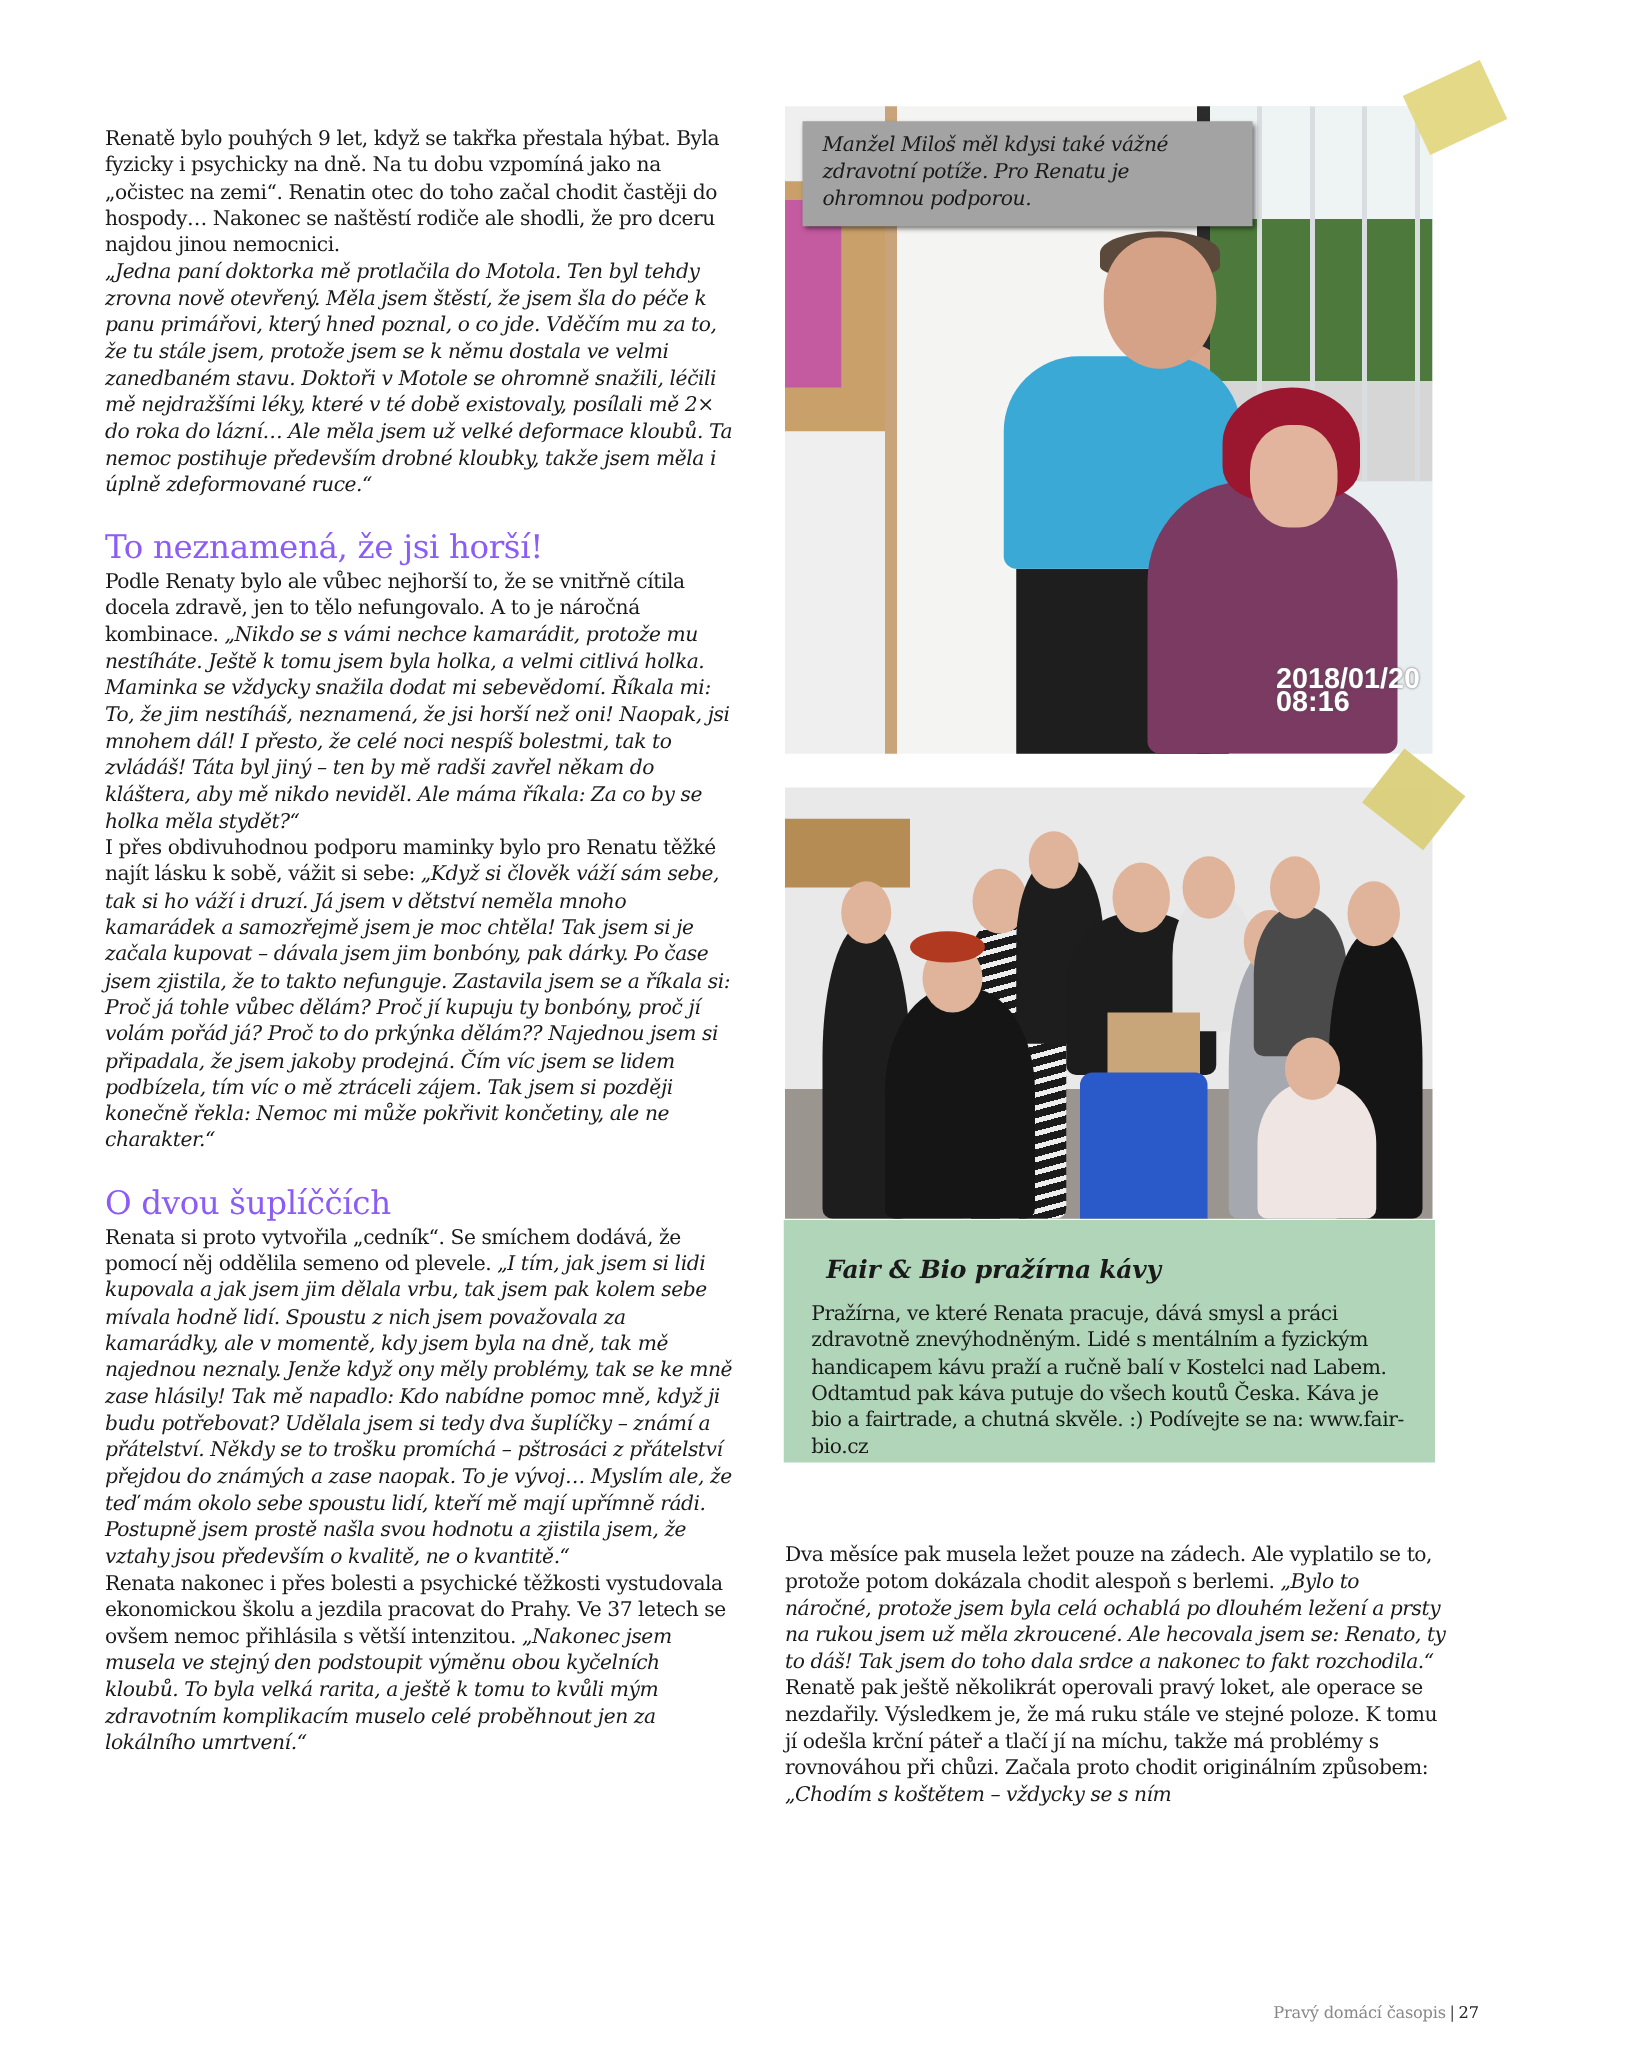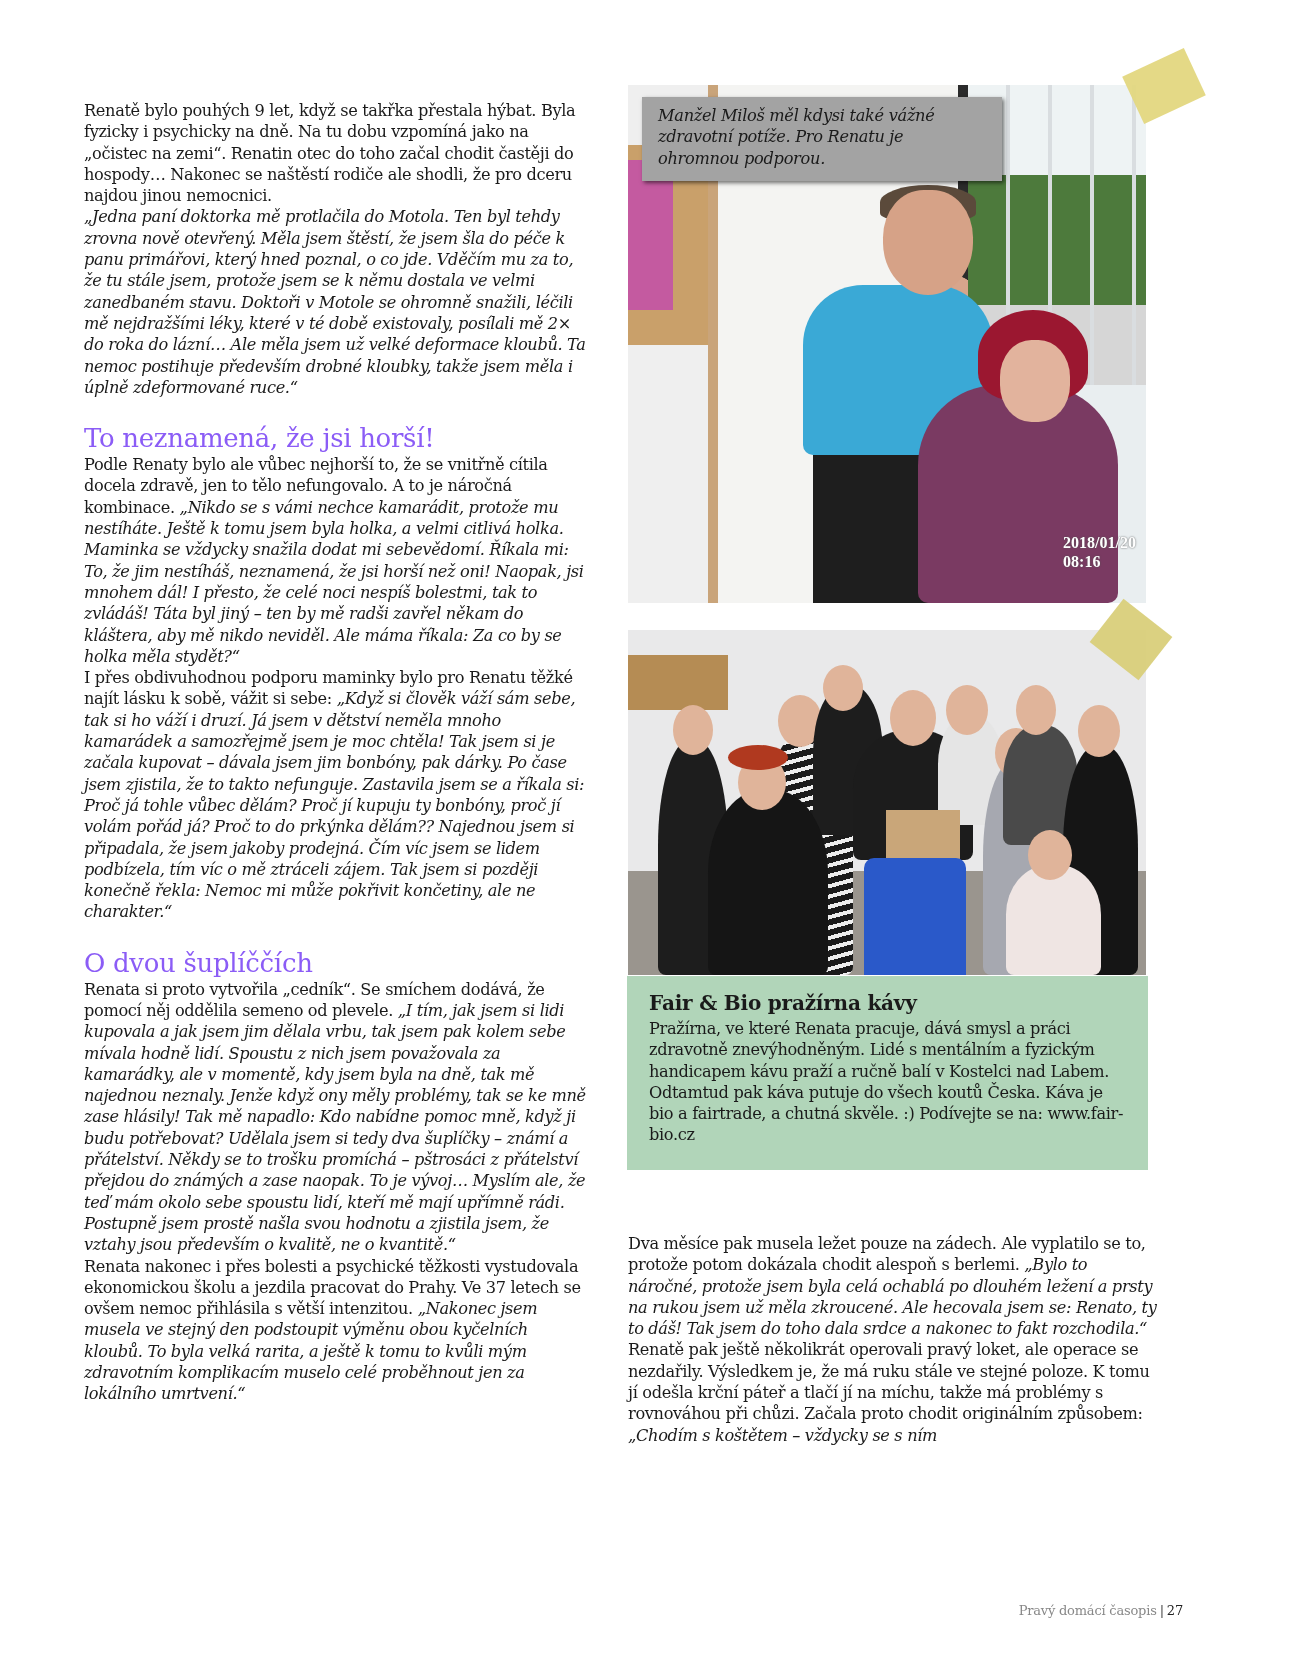--- a/index.html
+++ b/index.html
@@ -25,36 +25,36 @@
   #photo1 .hair { position:absolute; left:350px; top:225px; width:110px; height:90px; background:#9b1730; border-radius:50% 50% 30% 30%; }
   #photo1 .head1 { position:absolute; left:255px; top:105px; width:90px; height:105px; background:#d6a287; border-radius:45% 45% 50% 50%; }
   #photo1 .head1hair { position:absolute; left:252px; top:100px; width:96px; height:35px; background:#5b4a3b; border-radius:50% 50% 20% 20%; }
   #photo1 .head2 { position:absolute; left:372px; top:255px; width:70px; height:82px; background:#e2b39d; border-radius:45%; }
   #photo1 .window { position:absolute; left:340px; top:0; width:178px; height:300px;
      background:
        repeating-linear-gradient(90deg, transparent 0 38px, #d9dde0 38px 42px),
        linear-gradient(180deg, #eef3f4 0 90px, #4d7a3c 90px 220px, #d6d6d6 220px 300px); }
   #photo1 .board { position:absolute; left:0; top:60px; width:80px; height:200px; background:#c9a06a; }
   #photo1 .board-pink { position:absolute; left:0; top:75px; width:45px; height:150px; background:#c45aa0; }
-  .stamp { position:absolute; right:10px; bottom:32px; color:#ffffff; font-family:Liberation Serif, serif;
-           font-weight:bold; font-size:16px; line-height:19px; text-shadow:0 0 2px #555; letter-spacing:0px; }
+  .stamp { position:absolute; right:10px; bottom:32px; color:#ffffff; font-family:Liberation Sans, sans-serif;
+           font-weight:bold; font-size:23px; line-height:19px; text-shadow:0 0 2px #555; letter-spacing:0px; }
   .caption { position:absolute; left:642px; top:97px; width:330px; padding:8px 14px 12px 16px; background:#a3a3a3;
              box-shadow: 2px 2px 4px rgba(0,0,0,0.55); font-style:italic; font-size:16.2px; line-height:21.3px; letter-spacing:-0.3px; }
   .tape { position:absolute; background:#e3d77f; opacity:0.95; }
   #tape1 { left:1130px; top:60px; width:68px; height:52px; transform:rotate(-25deg); }
   #tape2 { left:1100px; top:612px; width:62px; height:55px; transform:rotate(38deg); background:#d9cf7a; }
   #photo2 { left:628px; top:630px; width:518px; height:345px;
      background: linear-gradient(180deg, #e9e9ea 0 70%, #9a958e 70% 100%); }
   #photo2 .person { position:absolute; border-radius:45% 45% 8px 8px; }
   #photo2 .face { position:absolute; border-radius:50%; background:#e0b49a; }
   #photo2 .barrel { position:absolute; left:236px; top:228px; width:102px; height:117px; background:#2a59c9; border-radius:10px 10px 0 0; }
   #photo2 .bags { position:absolute; left:258px; top:180px; width:74px; height:52px; background:#c9a679; }
   #photo2 .shelf { position:absolute; left:0; top:25px; width:100px; height:55px; background:#b58c54; }
   .info-box { position:absolute; left:627px; top:976px; width:521px; height:194px; background:#b1d5b9; box-sizing:border-box; padding:14px 22px 0 22px; }
-  .info-box h3 { margin:0; font-family:"DejaVu Serif", serif; font-weight:bold; font-size:20px; line-height:26px; letter-spacing:-0.2px; color:#1a1a1a; }
+  .info-box h3 { margin:12px; font-family:"DejaVu Serif", serif; font-weight:bold; font-size:20px; line-height:26px; letter-spacing:-0.2px; color:#1a1a1a;font-style:italic; }
   .info-box p { margin:2px 0 0 0; font-size:16.2px; line-height:21.3px; letter-spacing:-0.35px; }
   .footer { position:absolute; right:117px; top:1603px; font-size:13px; color:#888888; letter-spacing:-0.2px; white-space:nowrap; }
   .footer .sep { color:#444; margin:0 3px; }
   .footer .num { color:#222; }
 </style>
 </head>
 <body>
 
 <div class="col-left">
   <p class="para">

